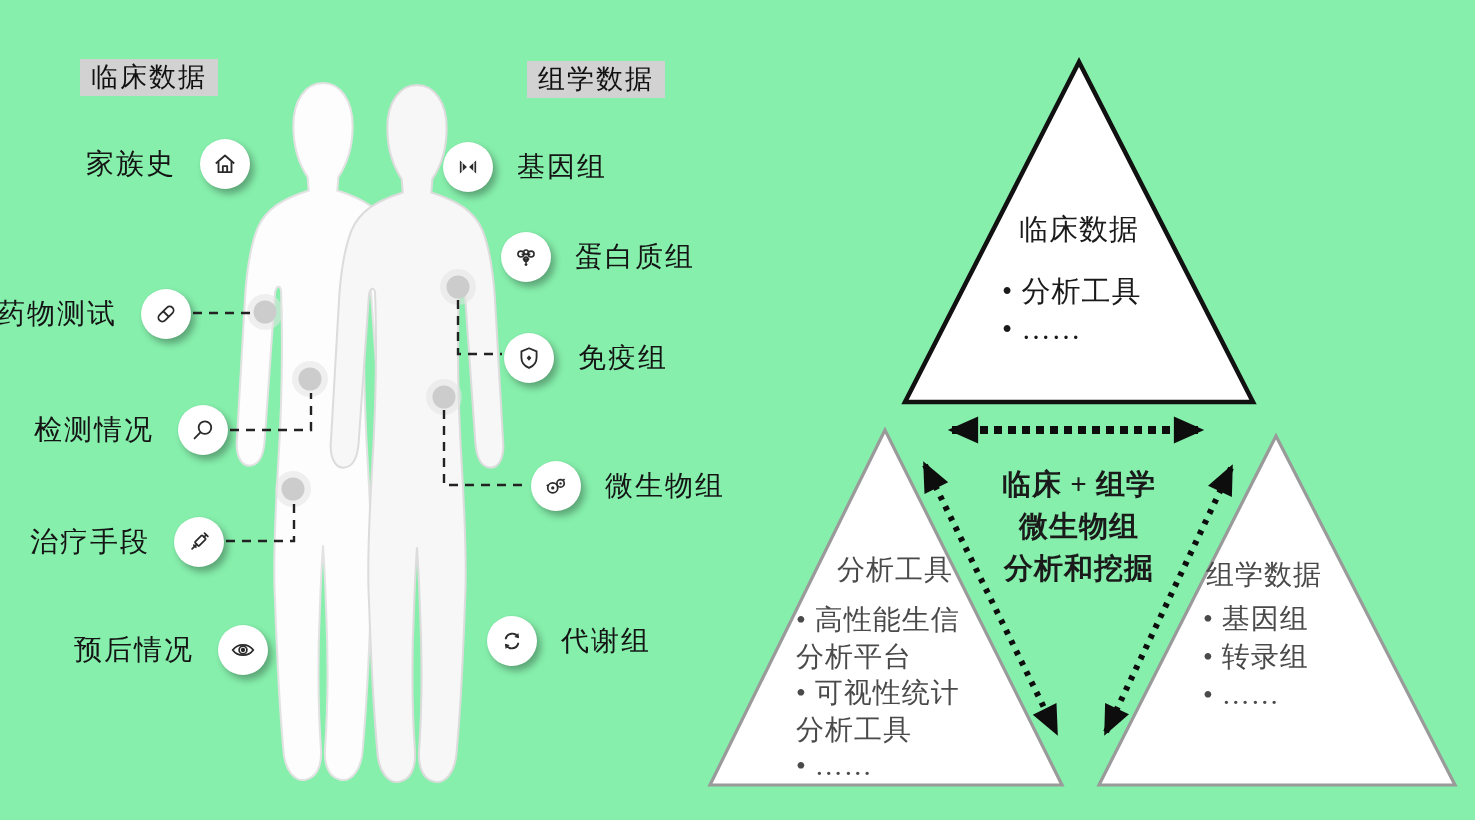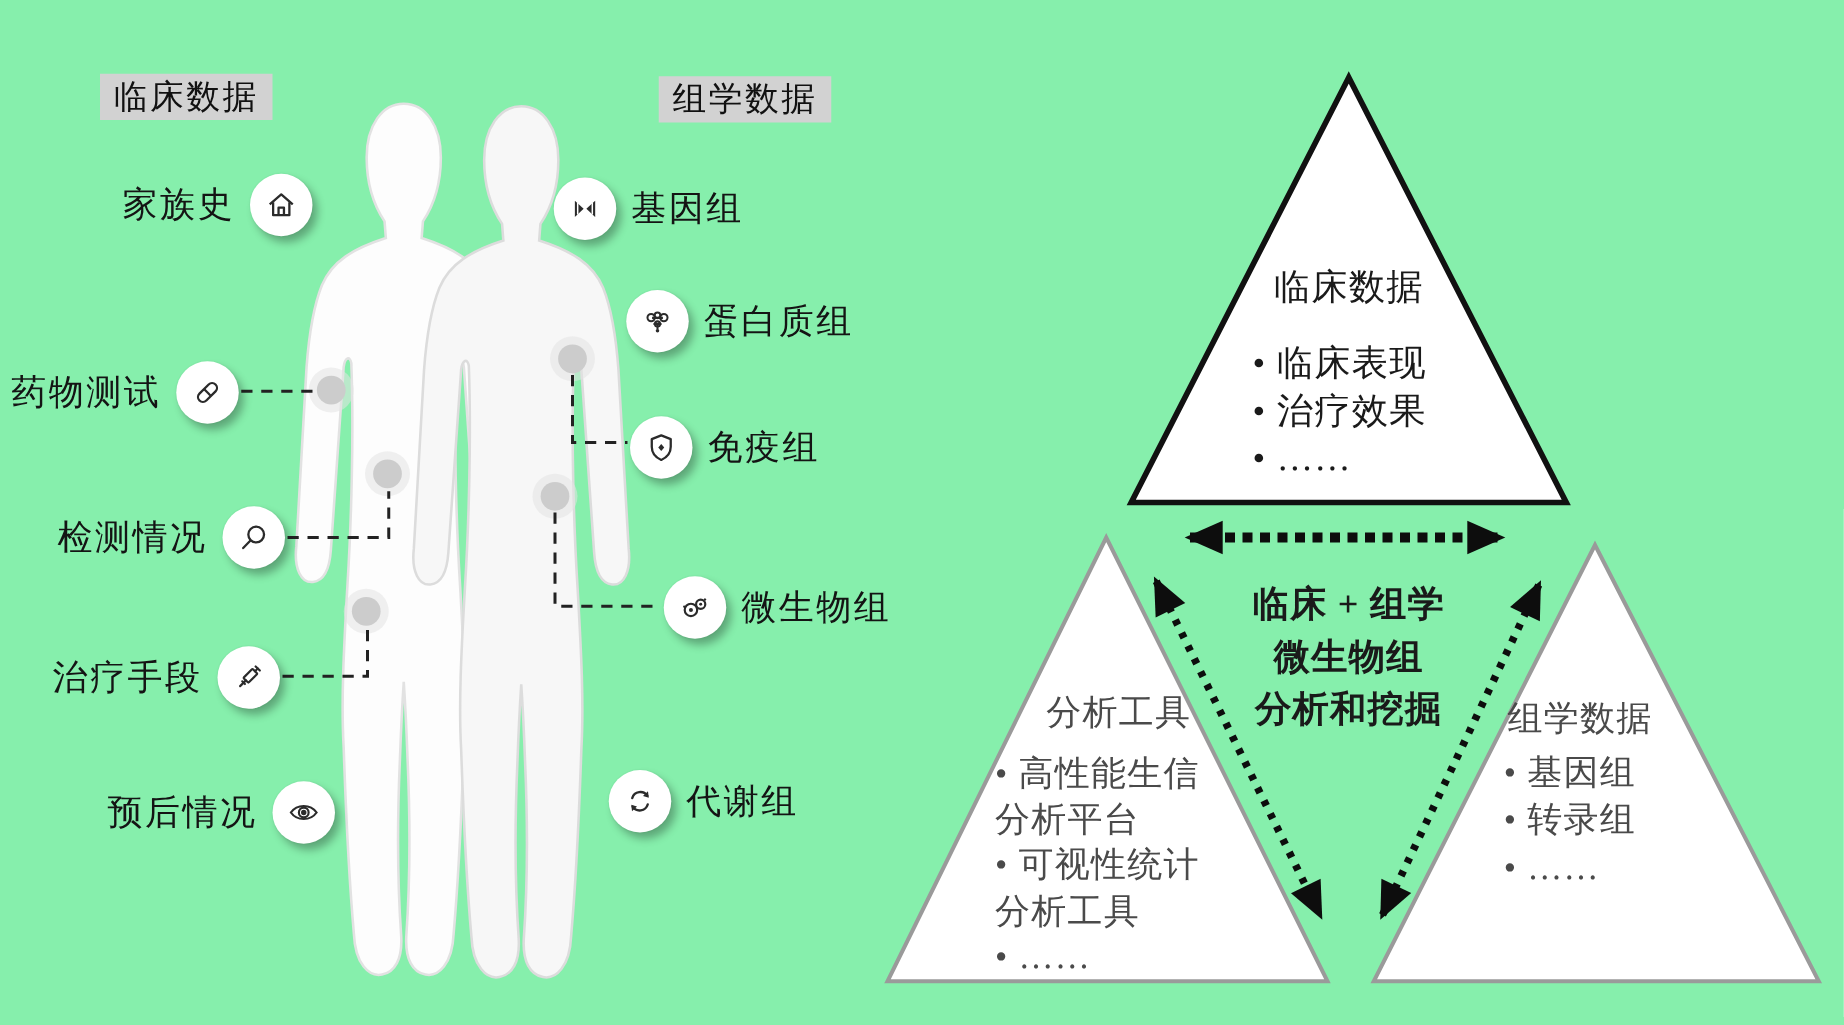--- a/index.html
+++ b/index.html
@@ -1,21 +1,21 @@
 <!DOCTYPE html>
 <html><head>
 <meta charset="utf-8">
 <style>
   html,body{margin:0;padding:0;background:#fff;}
   body{font-family:"Liberation Serif","DejaVu Serif",serif;color:#1a1a1a;}
   #stage{position:relative;width:1475px;height:820px;background:#86efac;overflow:hidden;padding-left:16px;}
   svg.overlay{position:absolute;left:0;top:0;width:1475px;height:820px;}
   .chip{position:absolute;background:#d2d2d2;color:#111;font-size:27px;line-height:1.15;
         padding:3px 11px;letter-spacing:2px;white-space:nowrap;}
-  .row{position:absolute;display:flex;align-items:center;gap:12px;height:54px;}
+  .row{position:absolute;display:flex;align-items:center;gap:24px;height:54px;}
   .row.leftside{justify-content:flex-end;}
   .row .lbl{font-size:28px;letter-spacing:2px;white-space:nowrap;color:#141414;}
   .icon-circle{width:50px;height:50px;border-radius:50%;background:#fff;flex:0 0 auto;
         box-shadow:4px 5px 7px rgba(0,0,0,0.30), 0 0 0 1px rgba(0,0,0,0.02);
         display:flex;align-items:center;justify-content:center;}
   .icon-circle svg{display:block;}
   .tri-text{position:absolute;font-size:29px;letter-spacing:1px;white-space:nowrap;}
   .tri-title{text-align:center;}
   .muted{color:#4a4a4a;}
   .lines div{white-space:nowrap;}
@@ -203,22 +203,21 @@
         <path d="M17.7,14.4 A6.2,6.2 0 0 1 6.6,16.0"></path>
         <path d="M17.9,4.6 L18.5,9.5 L14.2,8.2 Z" fill="#2b2b2b" stroke="none"></path>
         <path d="M6.1,19.4 L5.5,14.5 L9.8,15.8 Z" fill="#2b2b2b" stroke="none"></path>
       </svg>
     </span>
     <span class="lbl">代谢组</span>
   </div>
 
   <div class="tri-text tri-title" style="left:999px;top:210px;width:160px;">临床数据</div>
   <div class="tri-text lines" style="left:1002px;top:272px;line-height:38px;">
-    <div>• 临床表现</div>
-    <div>• 治疗效果</div>
+    <div>• 分析工具</div>
     <div>• ……</div>
   </div>
 
   <div class="tri-text" style="left:994px;top:463px;width:170px;text-align:center;line-height:42px;font-weight:bold;">
     <div>临床 + 组学</div>
     <div>微生物组</div>
     <div>分析和挖掘</div>
   </div>
 
   <div class="tri-text tri-title muted" style="left:800px;top:551px;width:190px;font-size:28px;">分析工具</div>

